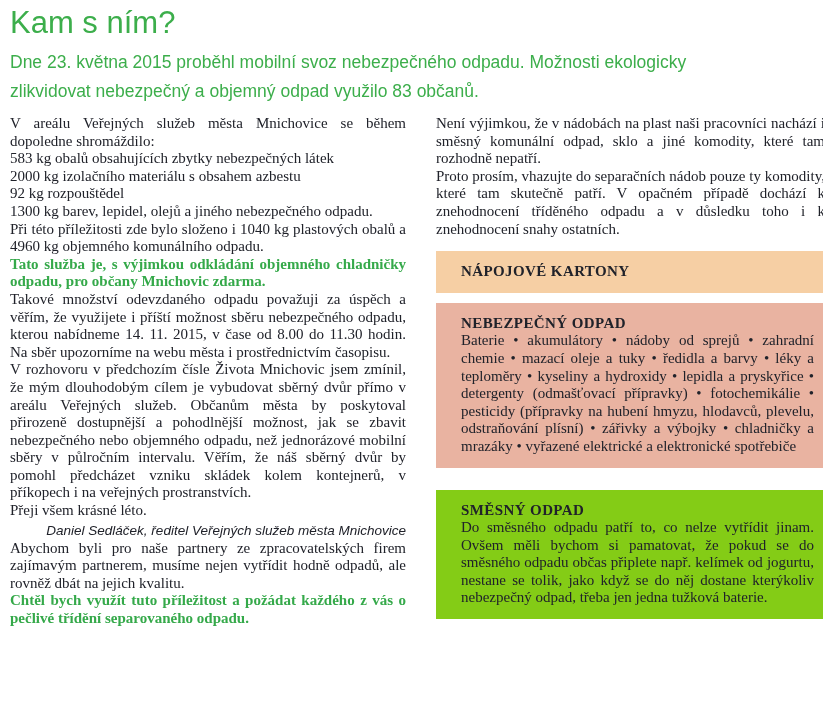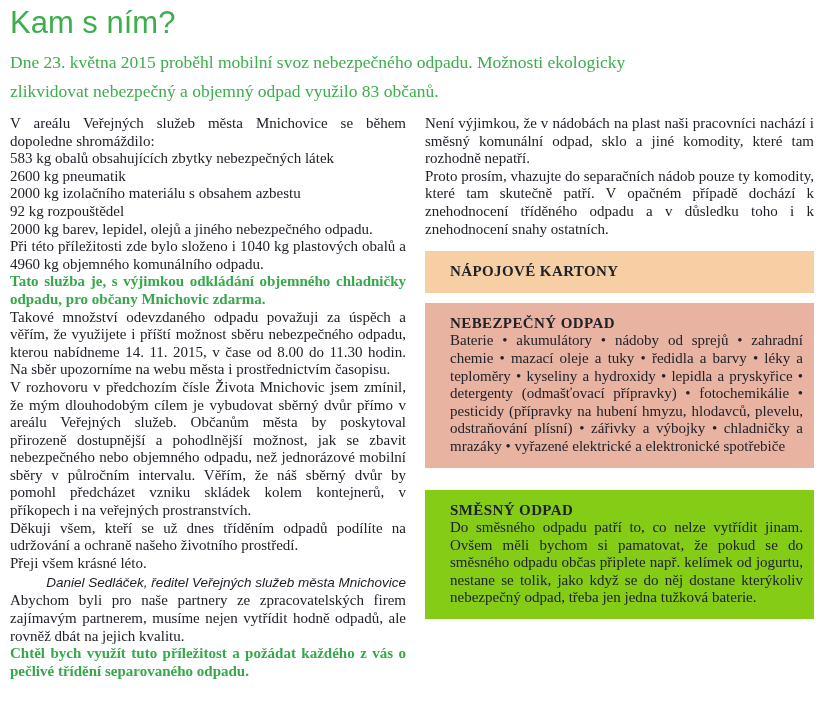--- a/index.html
+++ b/index.html
@@ -22,30 +22,30 @@
   }
   .title {
     font-family: "Liberation Sans", sans-serif;
     font-weight: 400;
     font-size: 31px;
     line-height: 36px;
     color: #3cae4b;
     margin: 0 0 7px 0;
   }
   .subtitle {
-    font-family: Liberation Serif, serif;
+    font-family: Liberation Sans, sans-serif;
     font-size: 17.5px;
     line-height: 29px;
     color: #3cae4b;
     margin: 0 0 9px 0;
     max-width: 802px;
   }
   .columns {
     display: flex;
-    gap: 19px;
+    gap: 30px;
   }
   .col-left  { width: 396px; flex: 0 0 396px; }
   .col-right { width: 389px; flex: 0 0 389px; }
 
   .body-text, .line-item {
     font-size: 15px;
     line-height: 17.6px;
   }
   p.body-text {
     margin: 0;
@@ -98,30 +98,28 @@
   <h1 class="title">Kam s ním?</h1>
 
   <p class="subtitle">Dne 23. května 2015 proběhl mobilní svoz nebezpečného odpadu. Možnosti ekologicky zlikvidovat nebezpečný a objemný odpad využilo 83 občanů.</p>
 
   <div class="columns">
 
     <div class="col-left">
       <p class="body-text">V areálu Veřejných služeb města Mnichovice se během dopoledne shromáždilo:</p>
 
       <div class="line-item">583 kg obalů obsahujících zbytky nebezpečných látek</div>
-      <div class="line-item">2600 kg pneumatik</div>
       <div class="line-item">2000 kg izolačního materiálu s obsahem azbestu</div>
       <div class="line-item">92 kg rozpouštědel</div>
-      <div class="line-item">2000 kg barev, lepidel, olejů a jiného nebezpečného odpadu.</div>
+      <div class="line-item">1300 kg barev, lepidel, olejů a jiného nebezpečného odpadu.</div>
 
       <p class="body-text">Při této příležitosti zde bylo složeno i 1040 kg plastových obalů a 4960 kg objemného komunálního odpadu.</p>
       <p class="body-text green-bold">Tato služba je, s výjimkou odkládání objemného chladničky odpadu, pro občany Mnichovic zdarma.</p>
       <p class="body-text">Takové množství odevzdaného odpadu považuji za úspěch a věřím, že využijete i příští možnost sběru nebezpečného odpadu, kterou nabídneme 14. 11. 2015, v čase od 8.00 do 11.30 hodin. Na sběr upozorníme na webu města i prostřednictvím časopisu.</p>
       <p class="body-text">V rozhovoru v předchozím čísle Života Mnichovic jsem zmínil, že mým dlouhodobým cílem je vybudovat sběrný dvůr přímo v areálu Veřejných služeb. Občanům města by poskytoval přirozeně dostupnější a pohodlnější možnost, jak se zbavit nebezpečného nebo objemného odpadu, než jednorázové mobilní sběry v půlročním intervalu. Věřím, že náš sběrný dvůr by pomohl předcházet vzniku skládek kolem kontejnerů, v příkopech i na veřejných prostranstvích.</p>
-      <p class="body-text">Děkuji všem, kteří se už dnes tříděním odpadů podílíte na udržování a ochraně našeho životního prostředí.</p>
       <p class="body-text">Přeji všem krásné léto.</p>
 
       <p class="signature">Daniel Sedláček, ředitel Veřejných služeb města Mnichovice</p>
 
       <p class="body-text">Abychom byli pro naše partnery ze zpracovatelských firem zajímavým partnerem, musíme nejen vytřídit hodně odpadů, ale rovněž dbát na jejich kvalitu.</p>
       <p class="body-text green-bold gap-before">Chtěl bych využít tuto příležitost a požádat každého z vás o pečlivé třídění separovaného odpadu.</p>
     </div>
 
     <div class="col-right">
       <p class="body-text">Není výjimkou, že v nádobách na plast naši pracovníci nachází i směsný komunální odpad, sklo a jiné komodity, které tam rozhodně nepatří.</p>

